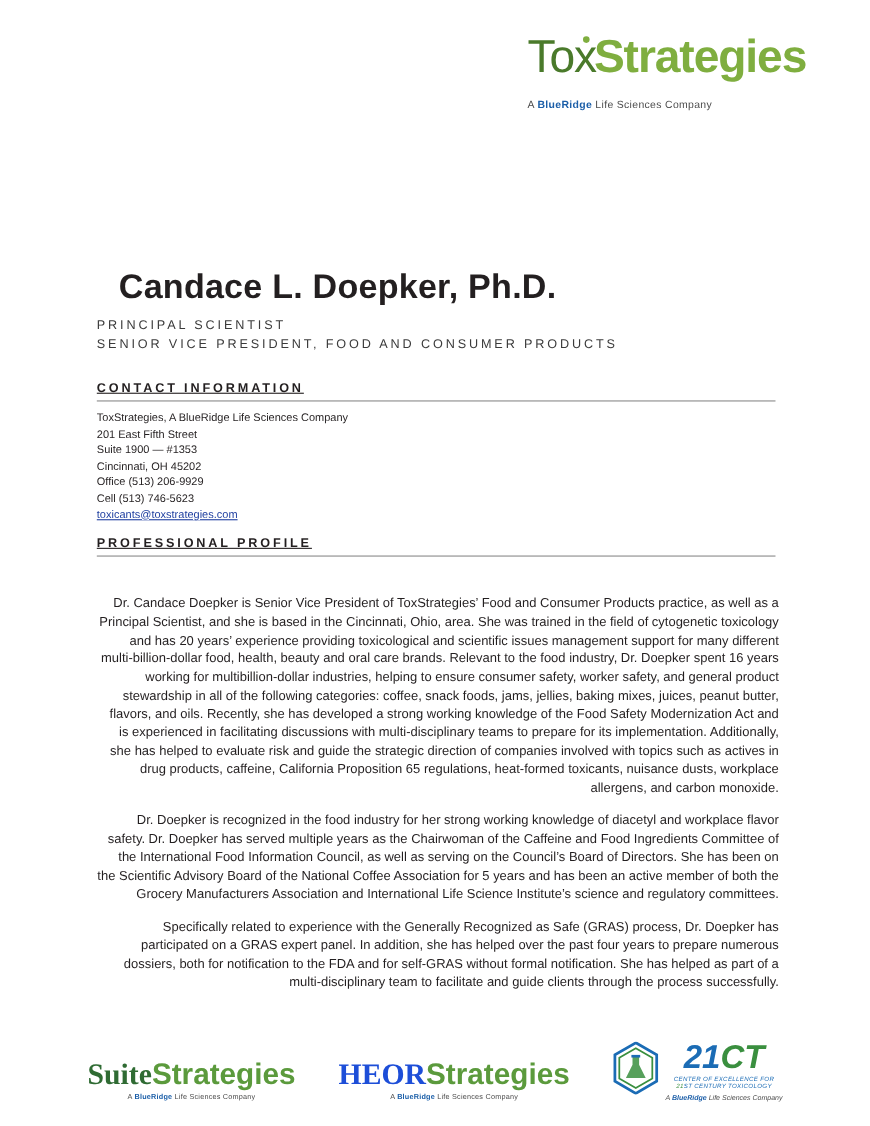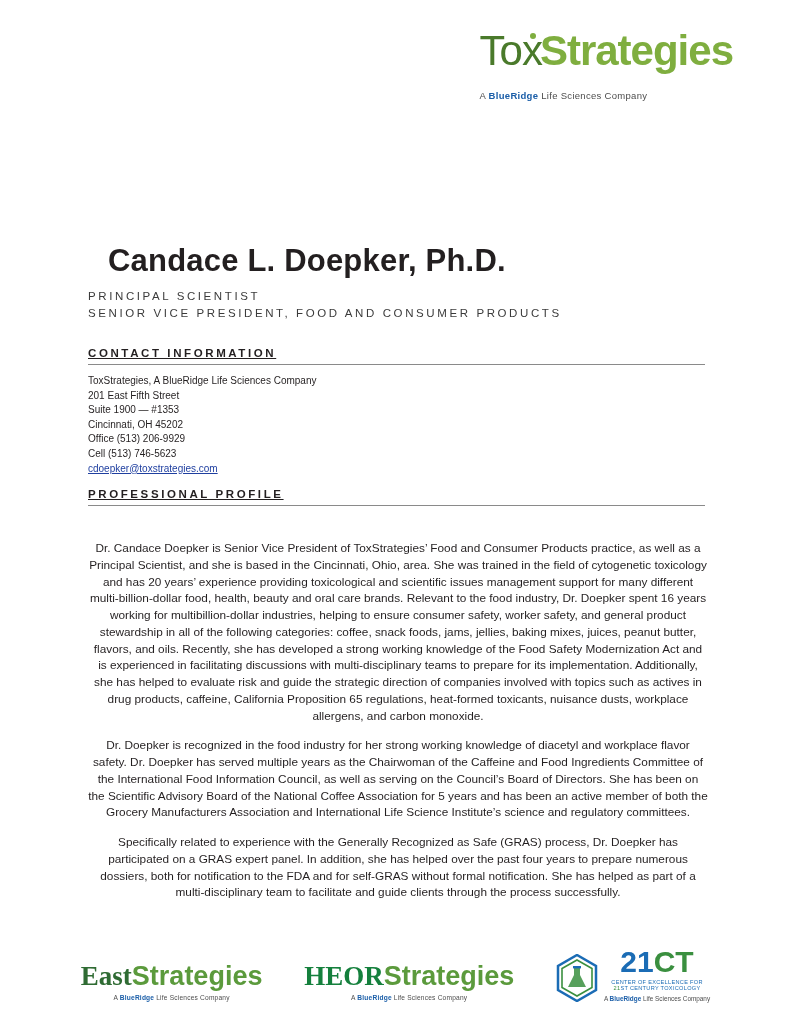--- a/index.html
+++ b/index.html
@@ -121,21 +121,21 @@
 
   
   .profile {
     position: absolute;
     top: 540px;
     left: 88px;
     width: 620px;
     font-size: 11.8px;
     line-height: 1.42;
     color: #231f20;
-    text-align: center;
+    text-align: right;
   }
   .profile p {
     margin: 0 0 13px 0;
   }
 
   
   .footer {
     position: absolute;
     bottom: 22px;
     left: 0;
@@ -159,41 +159,42 @@
     color: #2f6b33;
     font-weight: bold;
   }
   .f-strat-green {
     color: #5b9a3c;
     font-weight: bold;
     font-family: "Liberation Sans", sans-serif;
   }
   .f-heor {
     font-family: "Liberation Serif", serif;
-    color: #15803d;
+    color: #1d4ed8;
     font-weight: bold;
   }
   .f-strat-dark {
     color: #5b9a3c;
     font-weight: bold;
     font-family: "Liberation Sans", sans-serif;
   }
   .f-sub {
     margin-top: 5px;
     font-size: 6.6px;
     letter-spacing: 0.2px;
     color: #4d4d4d;
     white-space: nowrap;
   }
   .f-sub .blue { color: #1b5ea8; font-weight: bold; }
 
   .ct-wrap {
     display: flex;
-    align-items: flex-end;
+    align-items: flex-start;
     gap: 6px;
+    font-style: italic;
   }
   .ct-hex {
     width: 42px;
     height: 48px;
     position: relative;
   }
   .ct-text {
     font-size: 30px;
     font-weight: bold;
     line-height: 1;
@@ -240,35 +241,35 @@
   </div>
 
   <div class="section-head" id="contact-head">CONTACT INFORMATION</div>
   <div class="contact">
     <div>ToxStrategies, A BlueRidge Life Sciences Company</div>
     <div>201 East Fifth Street</div>
     <div>Suite 1900 — #1353</div>
     <div>Cincinnati, OH 45202</div>
     <div>Office (513) 206-9929</div>
     <div>Cell (513) 746-5623</div>
-    <div><a href="#">cdoepker@toxstrategies.com</a></div>
+    <div><a href="#">toxicants@toxstrategies.com</a></div>
   </div>
 
   <div class="section-head" id="profile-head">PROFESSIONAL PROFILE</div>
   <div class="profile">
     <p>Dr. Candace Doepker is Senior Vice President of ToxStrategies’ Food and Consumer Products practice, as well as a Principal Scientist, and she is based in the Cincinnati, Ohio, area. She was trained in the field of cytogenetic toxicology and has 20 years’ experience providing toxicological and scientific issues management support for many different multi-billion-dollar food, health, beauty and oral care brands. Relevant to the food industry, Dr. Doepker spent 16 years working for multibillion-dollar industries, helping to ensure consumer safety, worker safety, and general product stewardship in all of the following categories: coffee, snack foods, jams, jellies, baking mixes, juices, peanut butter, flavors, and oils. Recently, she has developed a strong working knowledge of the Food Safety Modernization Act and is experienced in facilitating discussions with multi-disciplinary teams to prepare for its implementation. Additionally, she has helped to evaluate risk and guide the strategic direction of companies involved with topics such as actives in drug products, caffeine, California Proposition 65 regulations, heat-formed toxicants, nuisance dusts, workplace allergens, and carbon monoxide.</p>
     <p>Dr. Doepker is recognized in the food industry for her strong working knowledge of diacetyl and workplace flavor safety. Dr. Doepker has served multiple years as the Chairwoman of the Caffeine and Food Ingredients Committee of the International Food Information Council, as well as serving on the Council’s Board of Directors. She has been on the Scientific Advisory Board of the National Coffee Association for 5 years and has been an active member of both the Grocery Manufacturers Association and International Life Science Institute’s science and regulatory committees.</p>
     <p>Specifically related to experience with the Generally Recognized as Safe (GRAS) process, Dr. Doepker has participated on a GRAS expert panel. In addition, she has helped over the past four years to prepare numerous dossiers, both for notification to the FDA and for self-GRAS without formal notification. She has helped as part of a multi-disciplinary team to facilitate and guide clients through the process successfully.</p>
   </div>
 
   <div class="footer">
 
     <div class="footer-logo">
       <div class="f-main">
-        <span class="f-epid">East</span><span class="f-strat-green">Strategies</span>
+        <span class="f-epid">Suite</span><span class="f-strat-green">Strategies</span>
       </div>
       <div class="f-sub">
         <span>A </span><span class="blue">BlueRidge</span><span> Life Sciences Company</span>
       </div>
     </div>
 
     <div class="footer-logo">
       <div class="f-main">
         <span class="f-heor">HEOR</span><span class="f-strat-dark">Strategies</span>
       </div>

